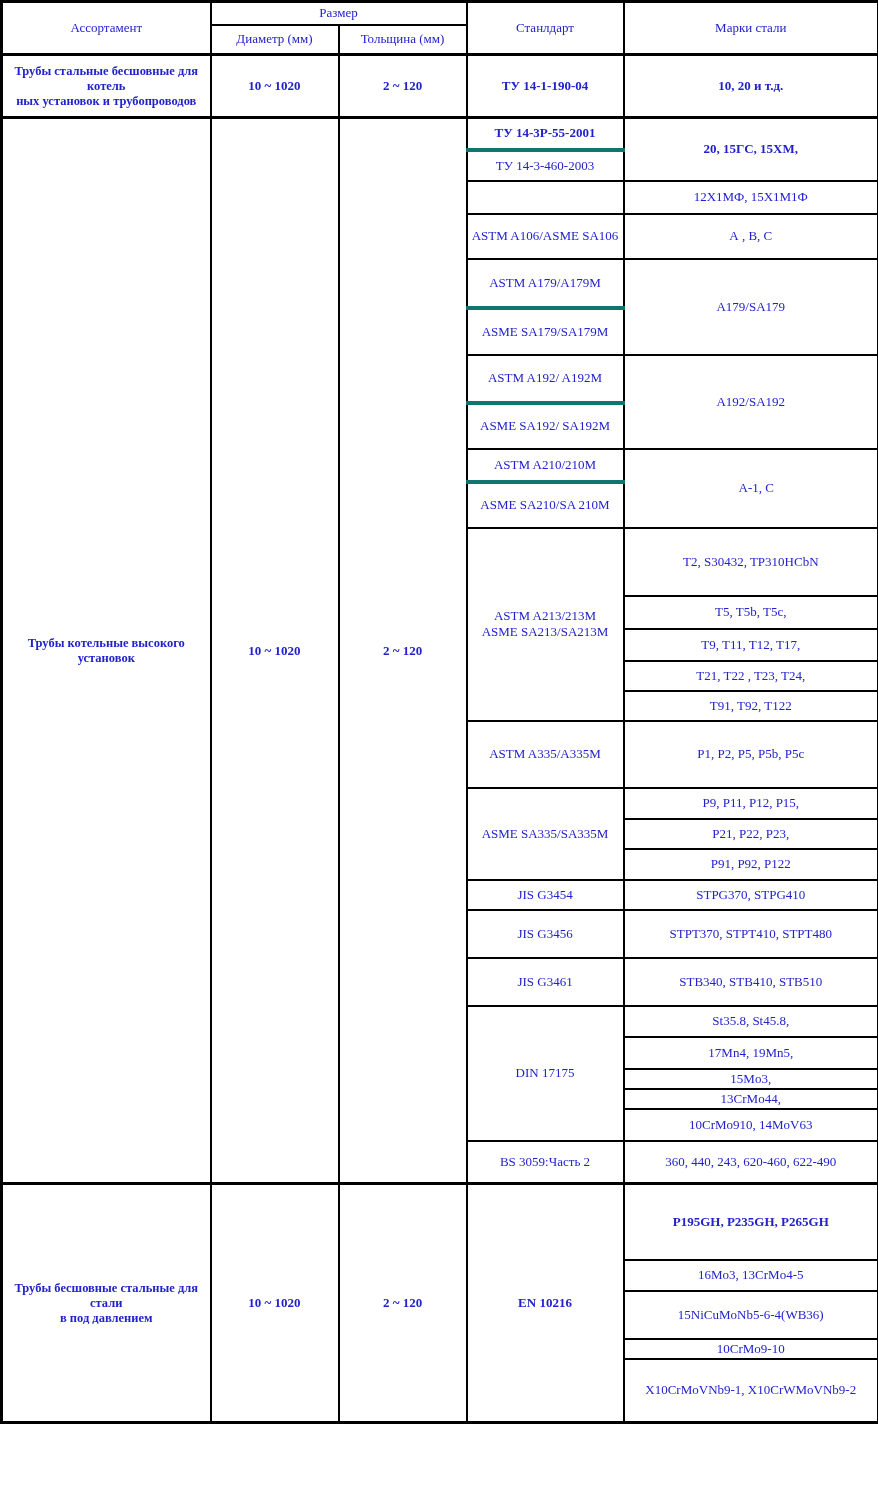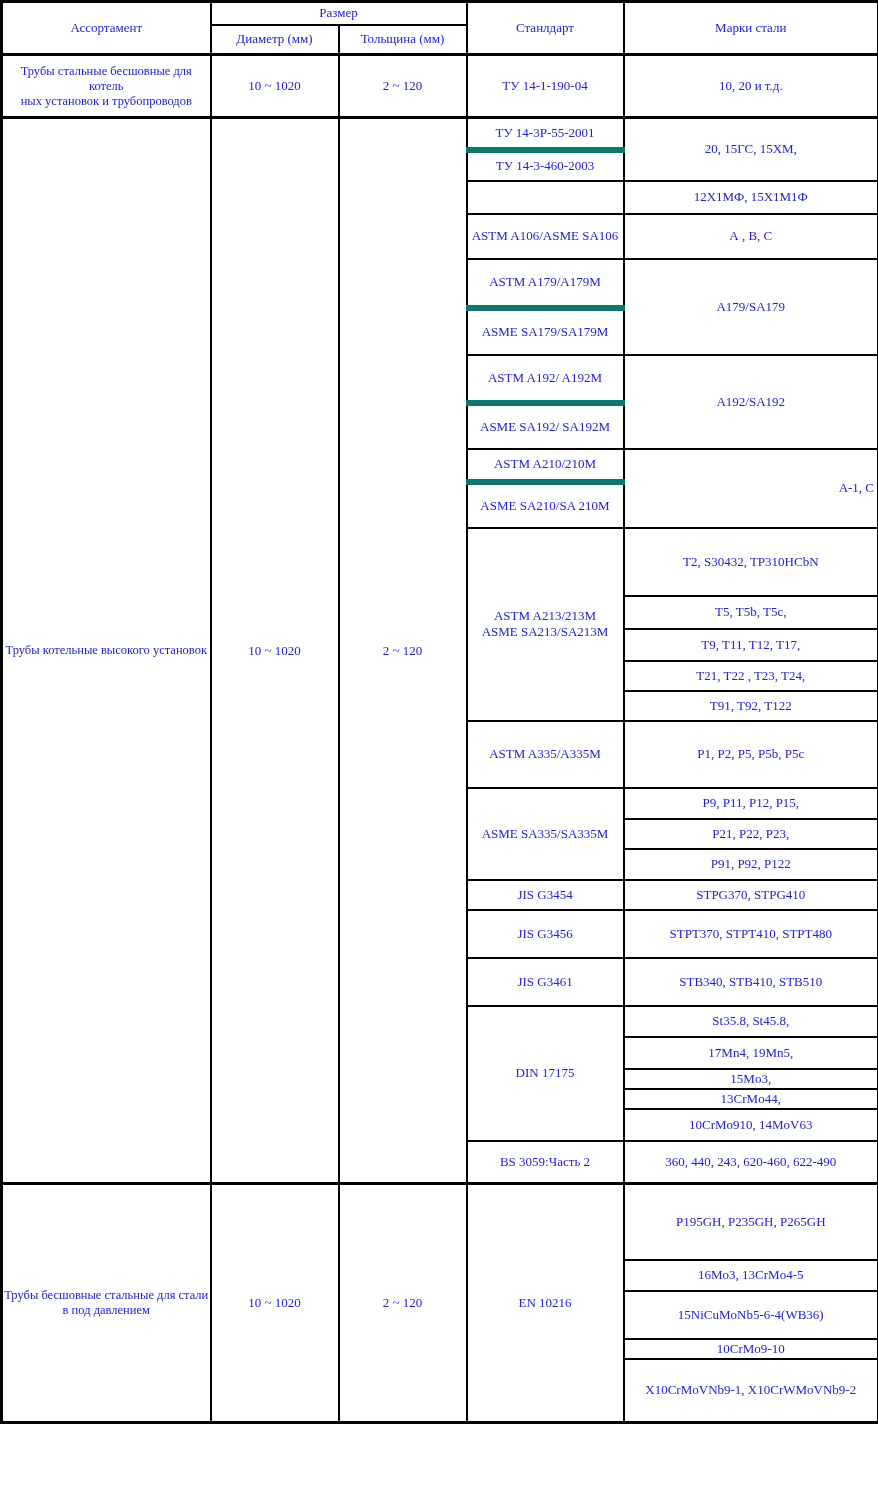--- a/index.html
+++ b/index.html
@@ -15,24 +15,24 @@
   }
   th, td {
     border: 2px solid #000;
     text-align: center;
     vertical-align: middle;
     font-weight: normal;
     padding: 1px 3px;
     white-space: pre-line;
     overflow: hidden;
   }
-  tr.section-start > td, tr.section-start > th { border-top-width: 3px; }
+  tr.section-start > td, tr.section-start > th { border-top-width: 3px; font-weight: bold; }
   td.lb { border-bottom: 1px solid #000000; }
-  td.lt { border-top: 6px solid #0f766e; text-align: center; }
-  td.left { text-align: right; padding-left: 14px; }
+  td.lt { border-top: 4px solid #0f766e; text-align: center; }
+  td.left { text-align: center; padding-left: 14px; }
   td.assort { font-size: 12.5px; padding: 1px 1px; }
 </style>
 </head>
 <body>
 
 <div class="wrap">
 <table class="pipes">
   <colgroup>
     <col style="width:209px">
         <col style="width:128px">

